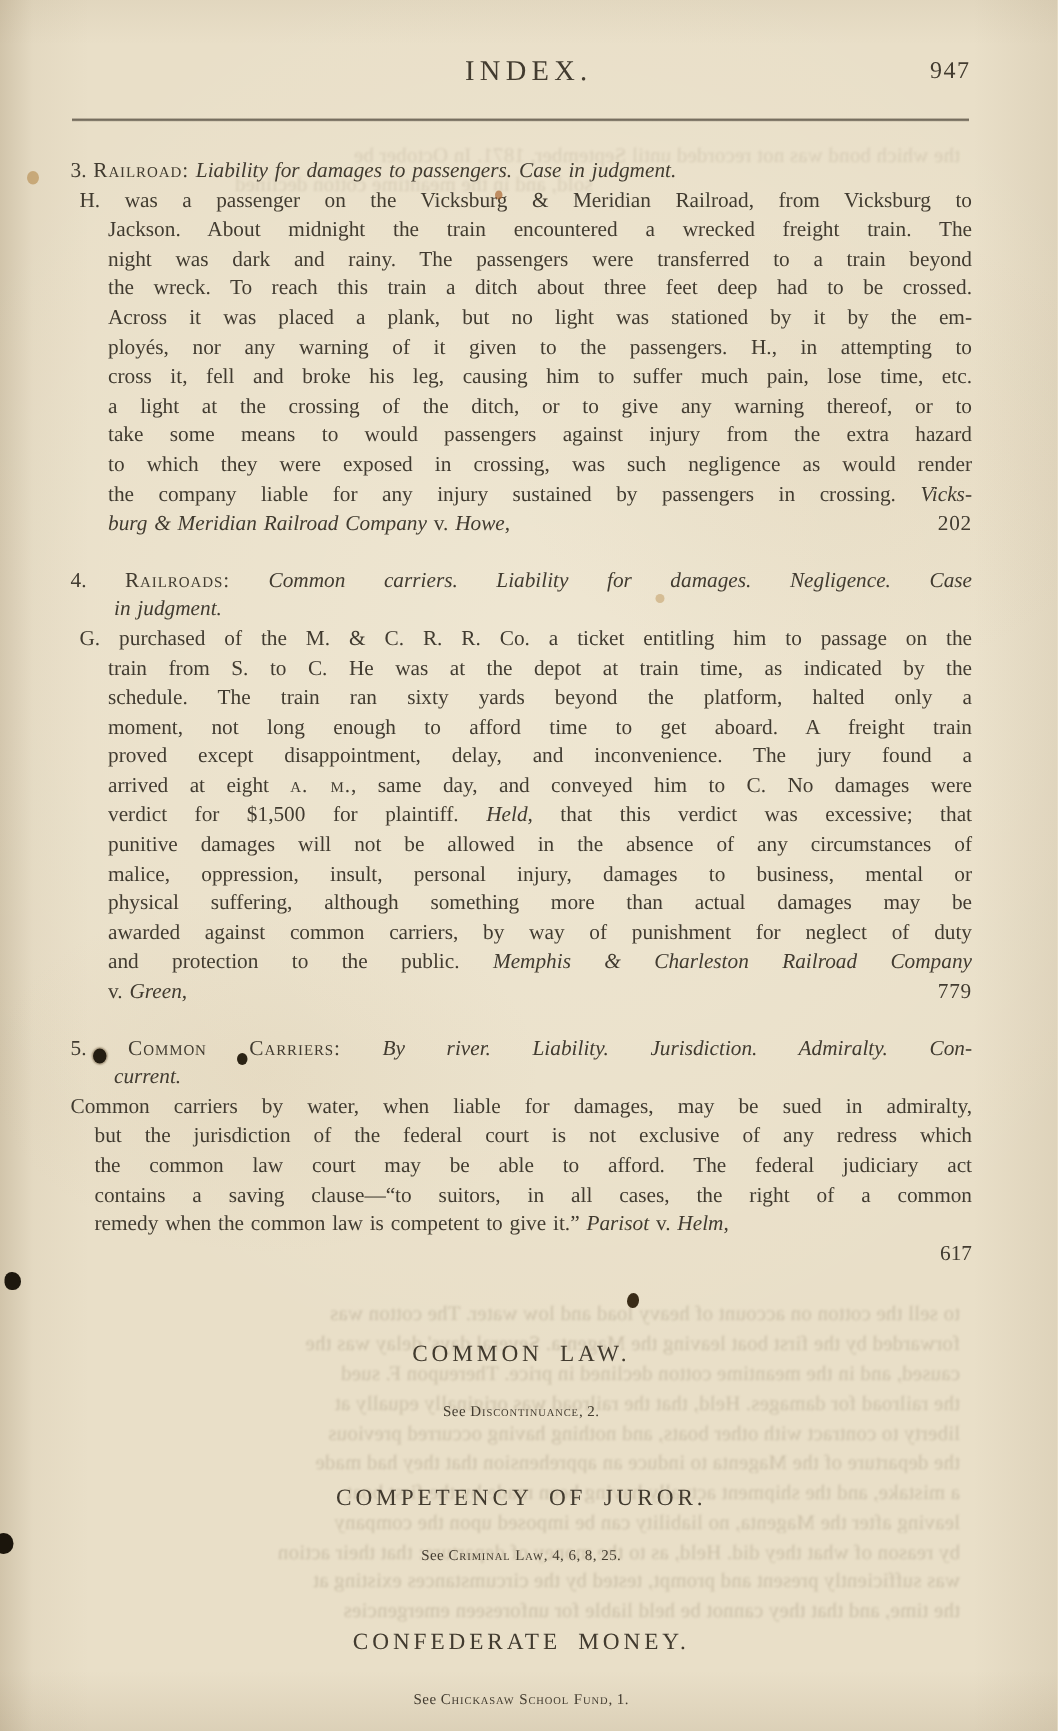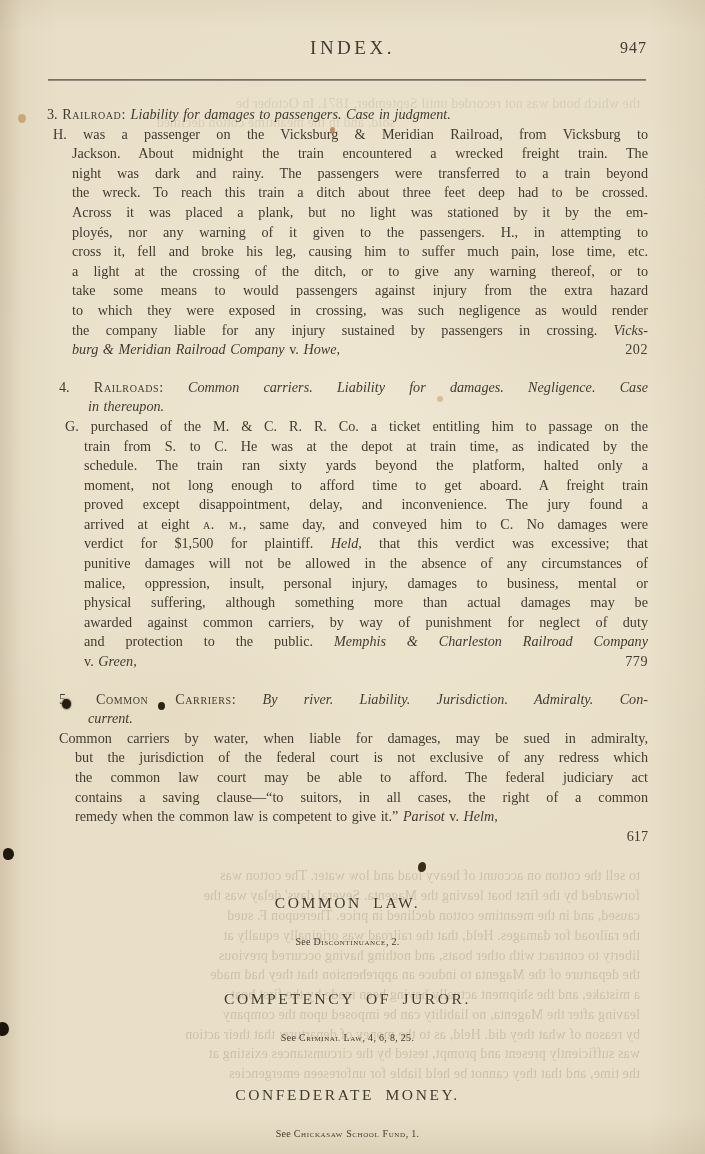--- a/index.html
+++ b/index.html
@@ -34,21 +34,21 @@
     position:absolute;top:79px;left:48px;width:598px;height:2px;
     background:linear-gradient(180deg,#6b6253 0%, #4d463a 55%, rgba(109,99,82,.35) 100%);
     opacity:.8;
   }
   
   .content{
     position:absolute;top:105px;left:47px;width:601px;
     font-size:14.2px;line-height:19.6px;color:#413b30;
     word-spacing:1px;
   }
-  .entry + .entry{margin-top:18px;margin-left:12px;}
+  .entry + .entry{margin-top:18px;}
   .ln{position:relative;text-align:justify;text-align-last:justify;}
   .ln.last{text-align-last:left;}
   .ln.refonly{text-align-last:right;text-align:center;}
   .ind-num{padding-left:0;}
   .ind-head2{padding-left:29px;}
   .ind-first{padding-left:6px;}
   .ind-cont{padding-left:25px;}
   .ind-zero{padding-left:0;}
   .ind-cont5{padding-left:16px;}
   .it{font-style:italic;}
@@ -123,21 +123,21 @@
         <div class="ln ind-cont"><span>ployés, nor any warning of it given to the passengers.  H., in attempting to</span></div>
         <div class="ln ind-cont"><span>cross it, fell and broke his leg, causing him to suffer much pain, lose time, etc.</span></div>
         <div class="ln ind-cont"><span>a light at the crossing of the ditch, or to give any warning thereof, or to</span></div>
         <div class="ln ind-cont"><span>take some means to would passengers against injury from the extra hazard</span></div>
         <div class="ln ind-cont"><span>to which they were exposed in crossing, was such negligence as would render</span></div>
         <div class="ln ind-cont"><span>the company liable for any injury sustained by passengers in crossing.  </span><span class="it">Vicks-</span></div>
         <div class="ln ind-cont last"><span class="it">burg &amp; Meridian Railroad Company</span><span> v. </span><span class="it">Howe,</span><span class="ref">202</span></div>
       </div>
       <div class="entry">
         <div class="ln ind-num"><span>4. </span><span class="sc">Railroads:</span><span>  </span><span class="it">Common carriers.  Liability for damages.  Negligence.  Case</span></div>
-        <div class="ln ind-head2 last"><span class="it">in thereupon.</span></div>
+        <div class="ln ind-head2 last"><span class="it">in judgment.</span></div>
         <div class="ln ind-first"><span>G. purchased of the M. &amp; C. R. R. Co. a ticket entitling him to passage on the</span></div>
         <div class="ln ind-cont"><span>train from S. to C.  He was at the depot at train time, as indicated by the</span></div>
         <div class="ln ind-cont"><span>schedule.  The train ran sixty yards beyond the platform, halted only a</span></div>
         <div class="ln ind-cont"><span>moment, not long enough to afford time to get aboard.  A freight train</span></div>
         <div class="ln ind-cont"><span>proved except disappointment, delay, and inconvenience.  The jury found a</span></div>
         <div class="ln ind-cont"><span>arrived at eight </span><span class="sc">a. m.</span><span>, same day, and conveyed him to C.  No damages were</span></div>
         <div class="ln ind-cont"><span>verdict for $1,500 for plaintiff.  </span><span class="it">Held,</span><span> that this verdict was excessive; that</span></div>
         <div class="ln ind-cont"><span>punitive damages will not be allowed in the absence of any circumstances of</span></div>
         <div class="ln ind-cont"><span>malice, oppression, insult, personal injury, damages to business, mental or</span></div>
         <div class="ln ind-cont"><span>physical suffering, although something more than actual damages may be</span></div>

